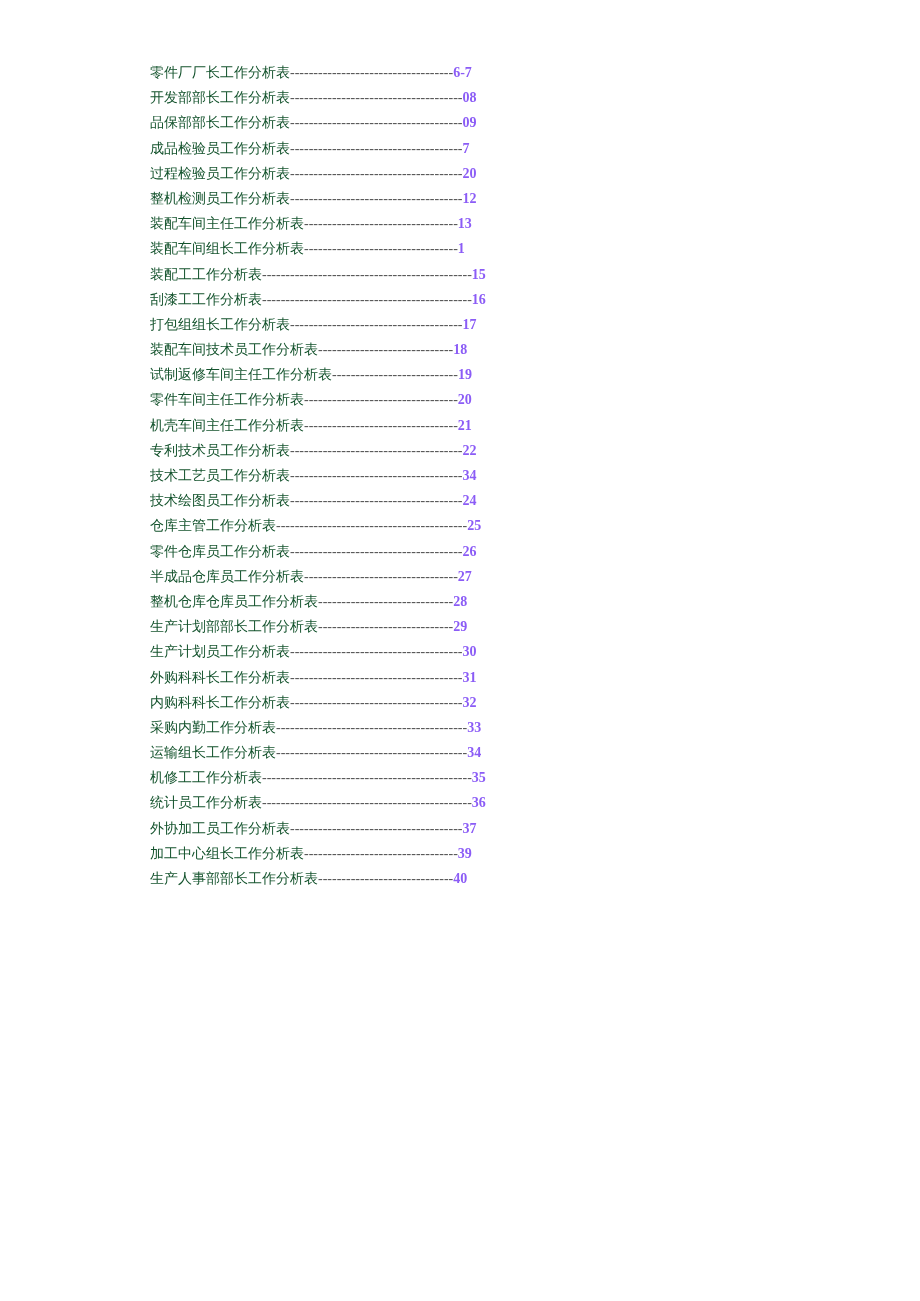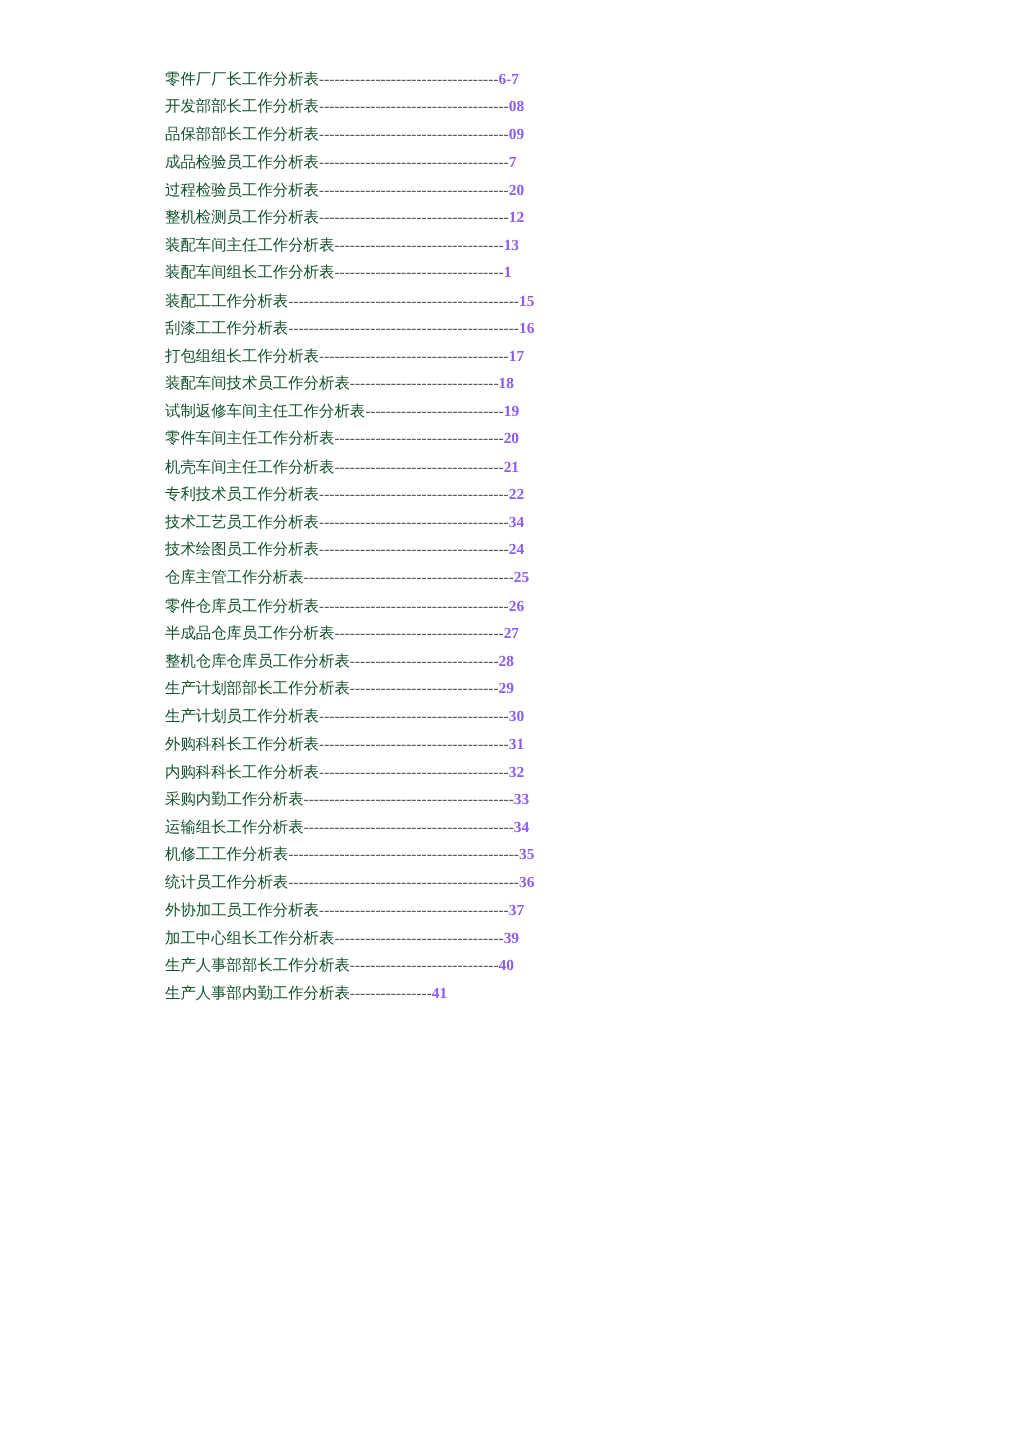--- a/index.html
+++ b/index.html
@@ -203,18 +203,13 @@
     <div class="toc-entry">
       <span class="toc-title">加工中心组长工作分析表 </span>
       <span class="toc-dashes">---------------------------------</span>
       <span class="toc-page">39</span>
     </div>
     <div class="toc-entry">
       <span class="toc-title">生产人事部部长工作分析表 </span>
       <span class="toc-dashes">-----------------------------</span>
       <span class="toc-page">40</span>
     </div>
-    <div class="toc-entry">
-      <span class="toc-title">生产人事部内勤工作分析表 </span>
-      <span class="toc-dashes">----------------</span>
-      <span class="toc-page">41</span>
-    </div>
   </div>
 
 </body></html>

